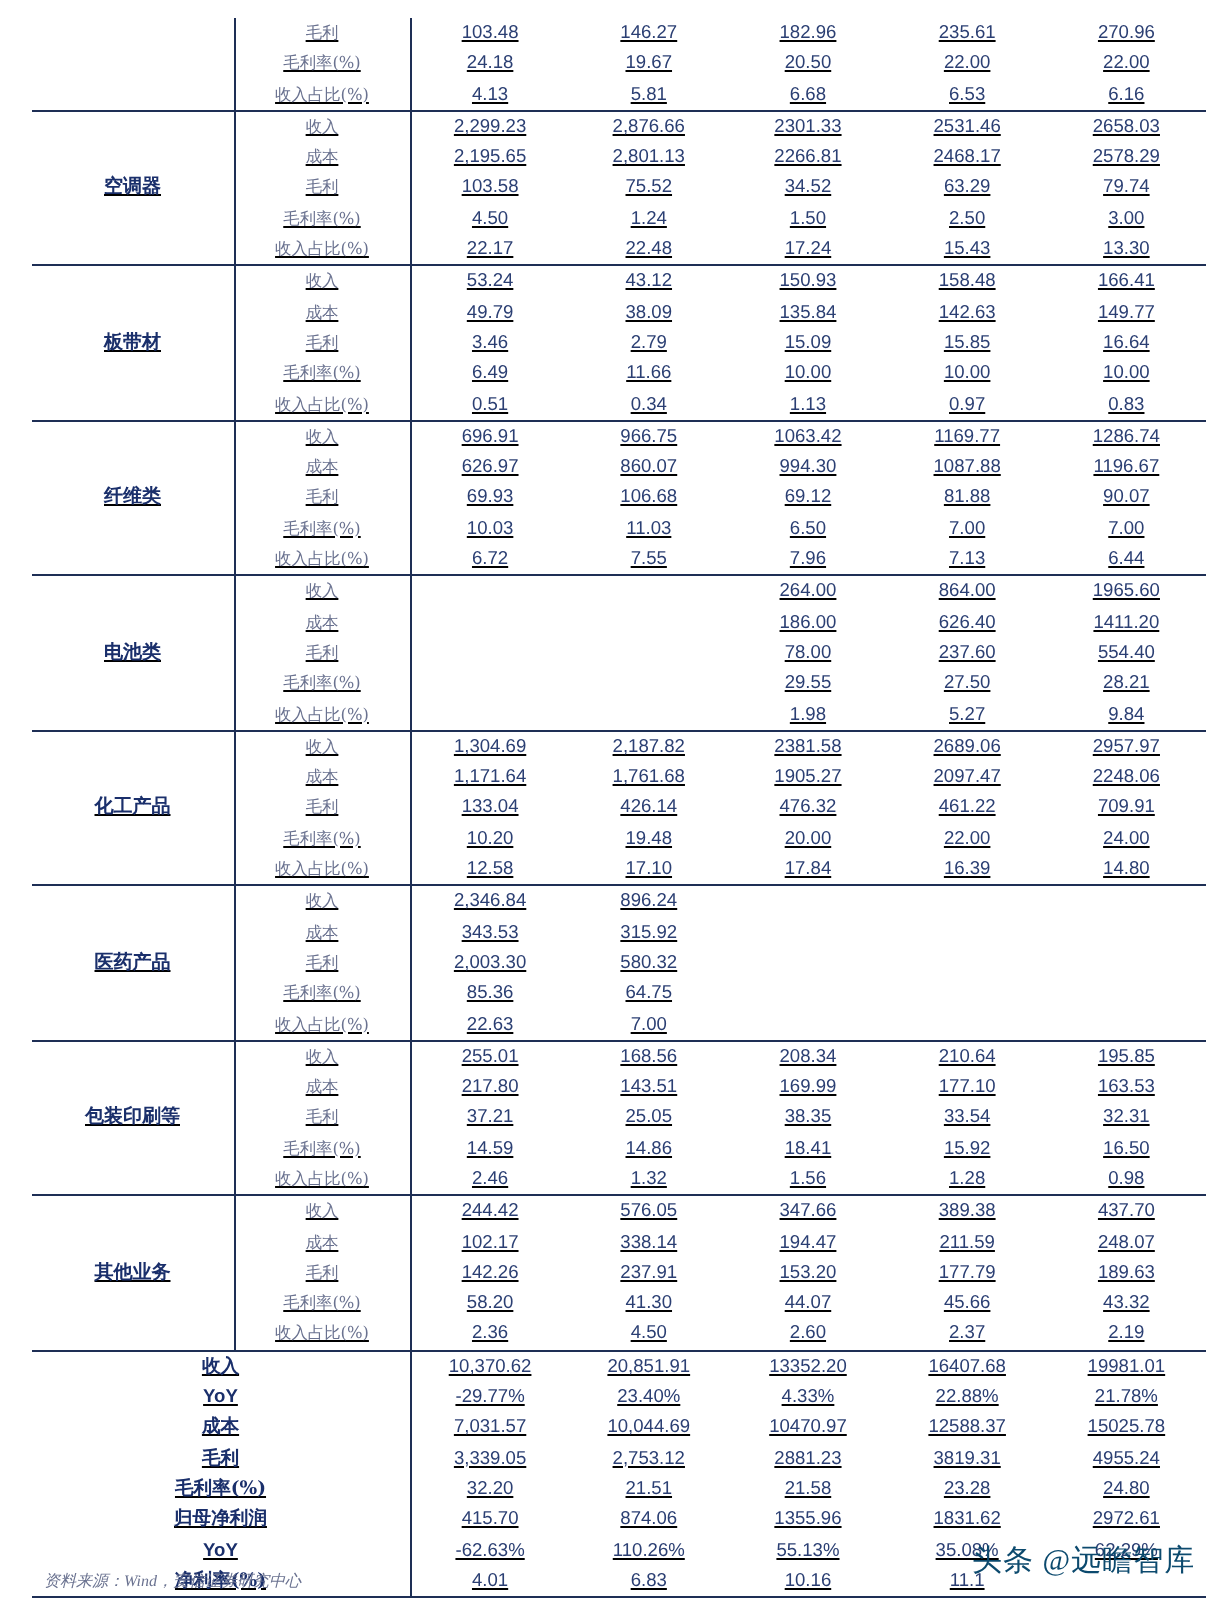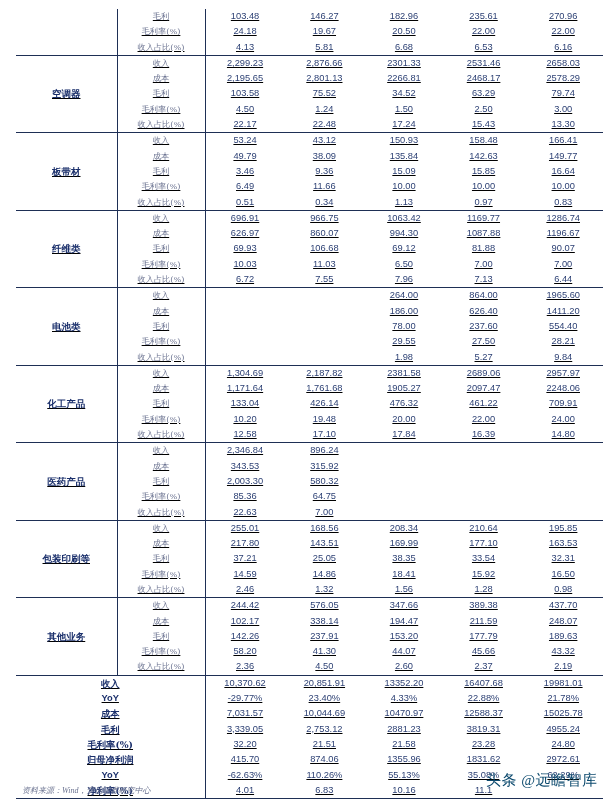--- a/index.html
+++ b/index.html
@@ -119,21 +119,21 @@
           <td class="item">成本</td>
           <td>49.79</td>
           <td>38.09</td>
           <td>135.84</td>
           <td>142.63</td>
           <td>149.77</td>
         </tr>
         <tr>
           <td class="item">毛利</td>
           <td>3.46</td>
-          <td>9.36</td>
+          <td>2.79</td>
           <td>15.09</td>
           <td>15.85</td>
           <td>16.64</td>
         </tr>
         <tr>
           <td class="item">毛利率(%)</td>
           <td>6.49</td>
           <td>11.66</td>
           <td>10.00</td>
           <td>10.00</td>

